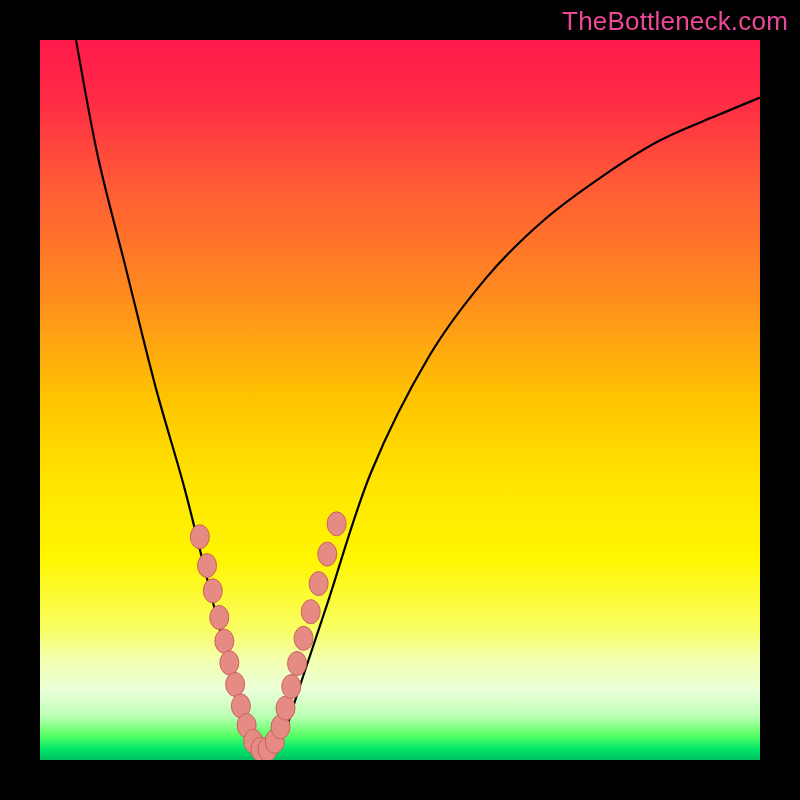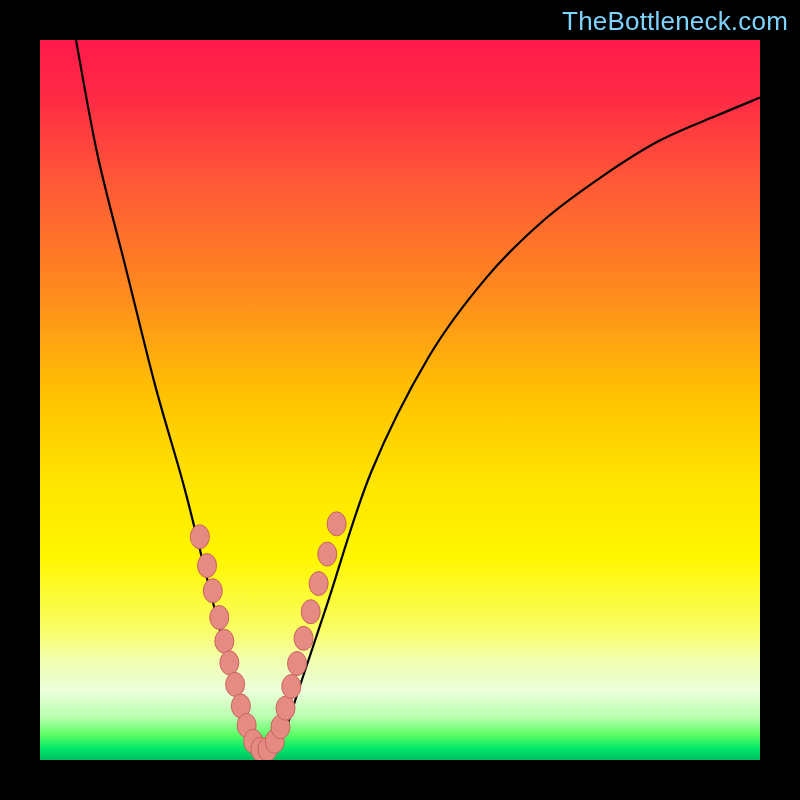--- a/index.html
+++ b/index.html
@@ -24,21 +24,21 @@
     width: 720px;
     height: 720px;
     overflow: hidden;
   }
   .watermark {
     position: absolute;
     top: 6px;
     right: 12px;
     font-size: 26px;
     font-weight: 500;
-    color: #7dd3fc;
+    color: #ec4899;
     letter-spacing: 0.2px;
     user-select: none;
   }
   svg { display: block; }
 </style>
 </head>
 <body>
 
 <div class="frame">
   <div class="plot">

